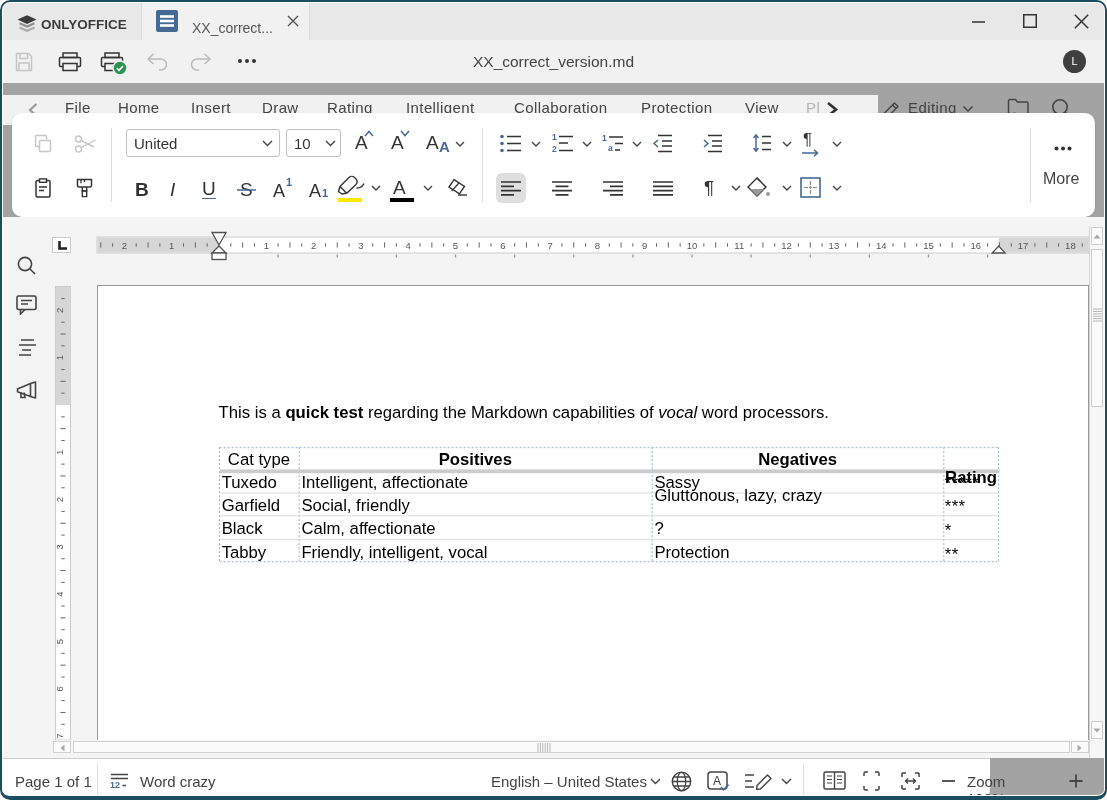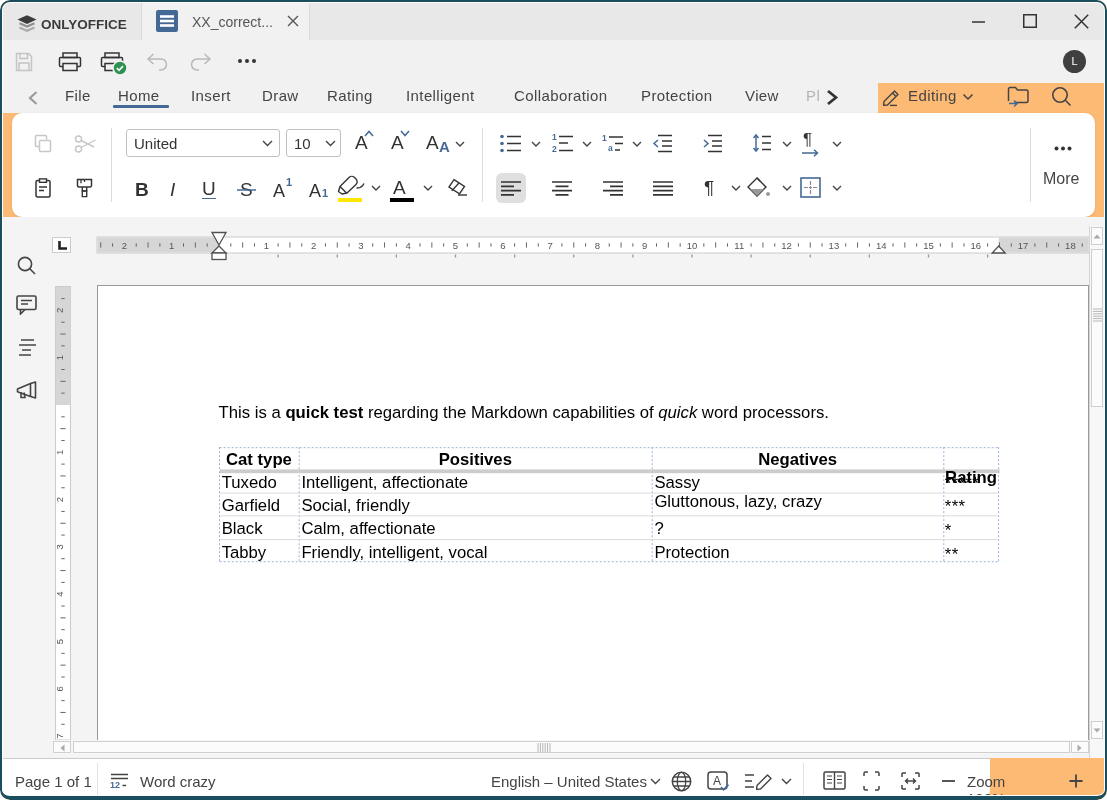--- a/index.html
+++ b/index.html
@@ -1,36 +1,36 @@
 <!DOCTYPE html>
 <html><head>
 <meta charset="utf-8">
 <style>
   html,body{margin:0;padding:0;background:#fff;}
   *{box-sizing:border-box;}
   body{font-family:"Liberation Sans", sans-serif;}
-  .win{position:relative;width:1107px;height:800px;overflow:hidden;background:#fdba74;
+  .win{position:relative;width:1107px;height:800px;overflow:hidden;background:#a3a3a3;
        border-radius:10px 10px 10px 10px;}
   .abs{position:absolute;}
   
   .frame{position:absolute;left:0;top:0;right:0;bottom:0;border:2px solid #1a4e5e;
          border-bottom-width:4px;border-radius:10px;pointer-events:none;z-index:99;box-shadow:inset 0 0 0 1px #ffffff;}
   
   .titlebar{position:absolute;left:0;top:0;width:1107px;height:40px;background:#e8e8e8;border-radius:10px 10px 0 0;}
   .tab{position:absolute;left:141px;top:2px;width:169px;height:38px;background:#f1f1f1;
        border-left:1px solid #dcdcdc;border-right:1px solid #dcdcdc;}
   .logotext{position:absolute;left:41px;top:17px;font-size:13.5px;font-weight:bold;color:#3b3b3b;letter-spacing:0px;}
-  .tabtext{position:absolute;left:50px;top:12px;font-size:14px;color:#555;text-align:right;}
+  .tabtext{position:absolute;left:50px;top:18px;font-size:14px;color:#555;text-align:right;}
   
   .qbar{position:absolute;left:0;top:40px;width:1107px;height:43px;background:#f1f1f1;}
   .doctitle{position:absolute;left:0;top:53px;width:1107px;text-align:center;font-size:15.5px;color:#444;}
   .avatar{position:absolute;left:1063px;top:50px;width:23px;height:23px;border-radius:50%;background:#3f3f3f;
           color:#fff;font-size:11px;text-align:center;line-height:23px;}
   
-  .menubar{position:absolute;left:0;top:83px;width:878px;height:30px;background:#f1f1f1;font-size:15px;color:#444;}
+  .menubar{position:absolute;left:0;top:95px;width:878px;height:30px;background:#f1f1f1;font-size:15px;color:#444;}
   .mtab{position:absolute;top:4px;letter-spacing:0.4px;}
   .homeline{position:absolute;left:113px;top:22px;width:56px;height:3px;background:#446995;border-radius:1px;}
   
   .panel{position:absolute;left:12px;top:113px;width:1083px;height:104px;background:#fff;border-radius:10px;
          box-shadow:0 1px 3px rgba(0,0,0,0.10);}
   .vsep{position:absolute;top:15px;width:1px;height:74px;background:#dcdcdc;}
   
   .editor{position:absolute;left:0;top:217px;width:1107px;height:541px;background:#f4f4f4;}
   .page{position:absolute;left:97px;top:68px;width:992px;height:456px;background:#fff;
         border:1px solid #999;border-bottom:none;}
@@ -112,20 +112,21 @@
       <path d="M20 6 h-13 a5.5 5.5 0 0 0 0 11 h2" fill="none" stroke="#b9b9b9" stroke-width="1.5"></path>
       <path d="M14.5 1 L20 6 L14.5 11" fill="none" stroke="#b9b9b9" stroke-width="1.5"></path>
     </svg>
 
     <svg class="abs" style="left:237px;top:18px" width="20" height="6" viewBox="0 0 20 6">
       <circle cx="3" cy="3" r="2" fill="#333"></circle>
         <circle cx="10" cy="3" r="2" fill="#333"></circle>
         <circle cx="17" cy="3" r="2" fill="#333"></circle>
     </svg>
   </div>
+  <div class="doctitle">XX_correct_version.md</div>
   <div class="avatar">L</div>
 
   <div class="menubar">
     <svg class="abs" style="left:27px;top:7px" width="12" height="16" viewBox="0 0 12 16">
       <path d="M9.5 2 L3 8 L9.5 14" fill="none" stroke="#9b9b9b" stroke-width="2.2"></path>
     </svg>
     <div class="mtab" style="left:65px">File</div>
     <div class="mtab" style="left:118px">Home</div>
     <div class="mtab" style="left:191px">Insert</div>
     <div class="mtab" style="left:262px">Draw</div>
@@ -415,39 +416,39 @@
         <text x="0" y="0" font-size="9.5" fill="#555" text-anchor="middle" font-family="Liberation Sans" transform="translate(8.2 166.30) rotate(-90)">1</text>
         <text x="0" y="0" font-size="9.5" fill="#555" text-anchor="middle" font-family="Liberation Sans" transform="translate(8.2 213.60) rotate(-90)">2</text>
         <text x="0" y="0" font-size="9.5" fill="#555" text-anchor="middle" font-family="Liberation Sans" transform="translate(8.2 260.90) rotate(-90)">3</text>
         <text x="0" y="0" font-size="9.5" fill="#555" text-anchor="middle" font-family="Liberation Sans" transform="translate(8.2 308.20) rotate(-90)">4</text>
         <text x="0" y="0" font-size="9.5" fill="#555" text-anchor="middle" font-family="Liberation Sans" transform="translate(8.2 355.50) rotate(-90)">5</text>
         <text x="0" y="0" font-size="9.5" fill="#555" text-anchor="middle" font-family="Liberation Sans" transform="translate(8.2 402.80) rotate(-90)">6</text>
         <text x="0" y="0" font-size="9.5" fill="#555" text-anchor="middle" font-family="Liberation Sans" transform="translate(8.2 450.10) rotate(-90)">7</text>
       </svg>
 
     <div class="page">
-      <div class="doctext abs" style="left:120.6px;top:115.4px;line-height:23px">This is a <b>quick test</b> regarding the Markdown capabilities of <i>quick</i> word processors.</div>
+      <div class="doctext abs" style="left:120.6px;top:115.4px;line-height:23px">This is a <b>quick test</b> regarding the Markdown capabilities of <i>vocal</i> word processors.</div>
       <div class="doctext2">
           <svg class="abs" style="left:120.6px;top:160.2px" width="781" height="117" viewBox="0 0 781 117">
         <path d="M0.6 1.7 H780.1 M0.6 115.7 H780.1" stroke="#98b2d6" stroke-width="1" stroke-dasharray="2 2"></path>
         <path d="M0.5 1.2 V116 M80.2 1.2 V116 M433.2 1.2 V116 M724.8 1.2 V116 M779.6 1.2 V116" stroke="#98b2d6" stroke-width="1" stroke-dasharray="2 2"></path>
         <rect x="1" y="23.4" width="779.6" height="3.8" fill="#ccc"></rect>
         <path d="M1 47.1 H779.6 M1 69.8 H779.6 M1 93.6 H779.6" stroke="#dcdcdc" stroke-width="1"></path>
       </svg>
-      <div class="abs" style="left:121.1px;top:164.1px;width:79.7px;height:19px;line-height:19px;text-align:center;font-weight:bold">Cat type</div>
+      <div class="abs" style="left:121.1px;top:164.1px;width:79.7px;height:19px;line-height:19px;text-align:center;font-weight:normal">Cat type</div>
           <div class="abs" style="left:200.8px;top:164.1px;width:353.0px;height:19px;line-height:19px;text-align:center;font-weight:bold">Positives</div>
           <div class="abs" style="left:553.8px;top:164.1px;width:291.6px;height:19px;line-height:19px;text-align:center;font-weight:bold">Negatives</div>
           <div class="abs" style="left:845.4px;top:182px;width:55.3px;height:19px;line-height:19px;text-align:center;font-weight:bold">Rating</div>
       <div class="abs" style="left:123.7px;top:186.9px;height:19px;line-height:19px">Tuxedo</div>
           <div class="abs" style="left:203.4px;top:186.9px;height:19px;line-height:19px">Intelligent, affectionate</div>
           <div class="abs" style="left:556.4px;top:186.9px;height:19px;line-height:19px">Sassy</div>
           <div class="abs" style="left:846.8px;top:188.3px;height:19px;line-height:19px;letter-spacing:0.35px">*****</div>
           <div class="abs" style="left:123.7px;top:209.7px;height:19px;line-height:19px">Garfield</div>
           <div class="abs" style="left:203.4px;top:209.7px;height:19px;line-height:19px">Social, friendly</div>
-          <div class="abs" style="left:556.4px;top:206px;height:19px;line-height:19px">Gluttonous, lazy, crazy</div>
+          <div class="abs" style="left:556.4px;top:200px;height:19px;line-height:19px">Gluttonous, lazy, crazy</div>
           <div class="abs" style="left:846.8px;top:211.1px;height:19px;line-height:19px;letter-spacing:0.35px">***</div>
           <div class="abs" style="left:123.7px;top:233.4px;height:19px;line-height:19px">Black</div>
           <div class="abs" style="left:203.4px;top:233.4px;height:19px;line-height:19px">Calm, affectionate</div>
           <div class="abs" style="left:556.4px;top:233.4px;height:19px;line-height:19px">?</div>
           <div class="abs" style="left:846.8px;top:234.8px;height:19px;line-height:19px;letter-spacing:0.35px">*</div>
           <div class="abs" style="left:123.7px;top:257.1px;height:19px;line-height:19px">Tabby</div>
           <div class="abs" style="left:203.4px;top:257.1px;height:19px;line-height:19px">Friendly, intelligent, vocal</div>
           <div class="abs" style="left:556.4px;top:257.1px;height:19px;line-height:19px">Protection</div>
           <div class="abs" style="left:846.8px;top:258.5px;height:19px;line-height:19px;letter-spacing:0.35px">**</div>
         </div>

